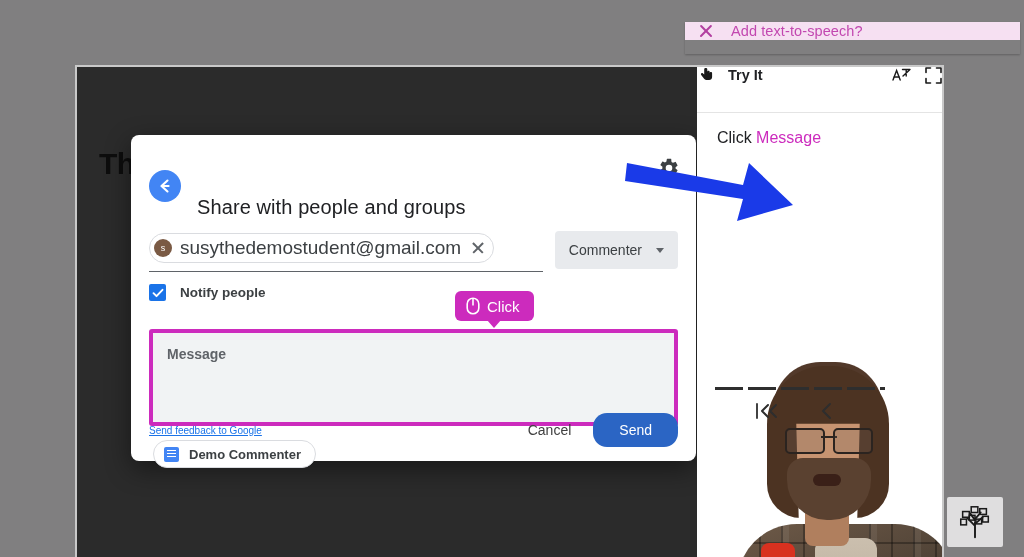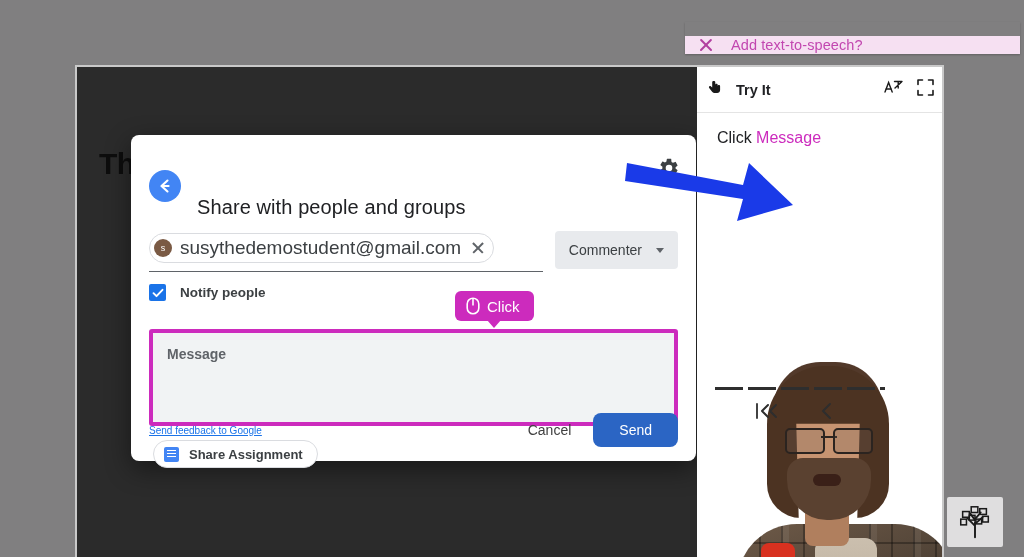--- a/index.html
+++ b/index.html
@@ -8,21 +8,21 @@
     overflow: hidden;
     background: #807f80;
     font-family: "Liberation Sans", sans-serif;
   }
   #root { position: relative; width: 1024px; height: 557px; }
 
   
   .prompt-bar {
     position: absolute; left: 685px; top: 22px;
     width: 335px; height: 32px;
-    display: flex; align-items: flex-end;
+    display: flex; align-items: flex-start;
     box-shadow: 0 1px 2px rgba(0,0,0,.25);
   }
   .prompt-left {
     flex: 1; background: #f6e0f2;
     display: flex; align-items: center; gap: 16px;
     padding-left: 12px;
   }
   .prompt-close {
     width: 18px; height: 18px; position: relative;
     cursor: pointer; flex: 0 0 auto;
@@ -183,21 +183,21 @@
     font-size: 10px; color: #1a73e8;
     text-decoration: underline; cursor: pointer;
   }
   .footer-spacer { flex: 1; }
   .btn-cancel {
     font-size: 14px; color: #404040; padding: 8px 14px;
     cursor: pointer; background: none; border: none;
   }
   .btn-send {
     background: #2b65c4; color: #fff; font-size: 14px;
-    border: none; border-radius: 8px;
+    border: none; border-radius: 14px;
     padding: 9px 26px; cursor: pointer; margin-left: 8px;
   }
 
   
   .click-tip {
     position: absolute; left: 378px; top: 224px;
     background: #cc2bbd; color: #fff;
     border-radius: 6px; height: 30px;
     display: flex; align-items: center; gap: 7px;
     padding: 0 14px 0 11px;
@@ -212,21 +212,21 @@
   }
 
   
   .side-panel {
     position: absolute; left: 620px; top: 0;
     width: 247px; height: 490px;
     background: #fff; overflow: hidden;
   }
   .sp-header {
     height: 45px; border-bottom: 1px solid #e4e4e4;
-    display: flex; align-items: center; padding: 0 10px;
+    display: flex; align-items: flex-start; padding: 0 2px;
   }
   .sp-hand { font-size: 15px; margin-right: 14px; }
   .sp-title { font-size: 14.5px; font-weight: bold; color: #202124; }
   .sp-header-spacer { flex: 1; }
   .sp-icon { margin-left: 14px; cursor: pointer; }
   .sp-instruction {
     padding: 16px 14px 0 20px; font-size: 16px; color: #202124;
   }
   .sp-instruction .hl { color: #cc2bbd; }
 
@@ -376,21 +376,21 @@
         </span>
         <span class="notify-label">Notify people</span>
       </div>
 
       <div class="message-box">
         <span class="message-placeholder">Message</span>
       </div>
 
       <div class="attach-chip">
         <span class="attach-icon"></span>
-        <span class="attach-label">Share Assignment</span>
+        <span class="attach-label">Demo Commenter</span>
       </div>
 
       <div class="dlg-footer">
         <span class="feedback-link">Send feedback to Google</span>
         <span class="footer-spacer"></span>
         <button class="btn-cancel">Cancel</button>
         <button class="btn-send">Send</button>
       </div>
     </div>
 

